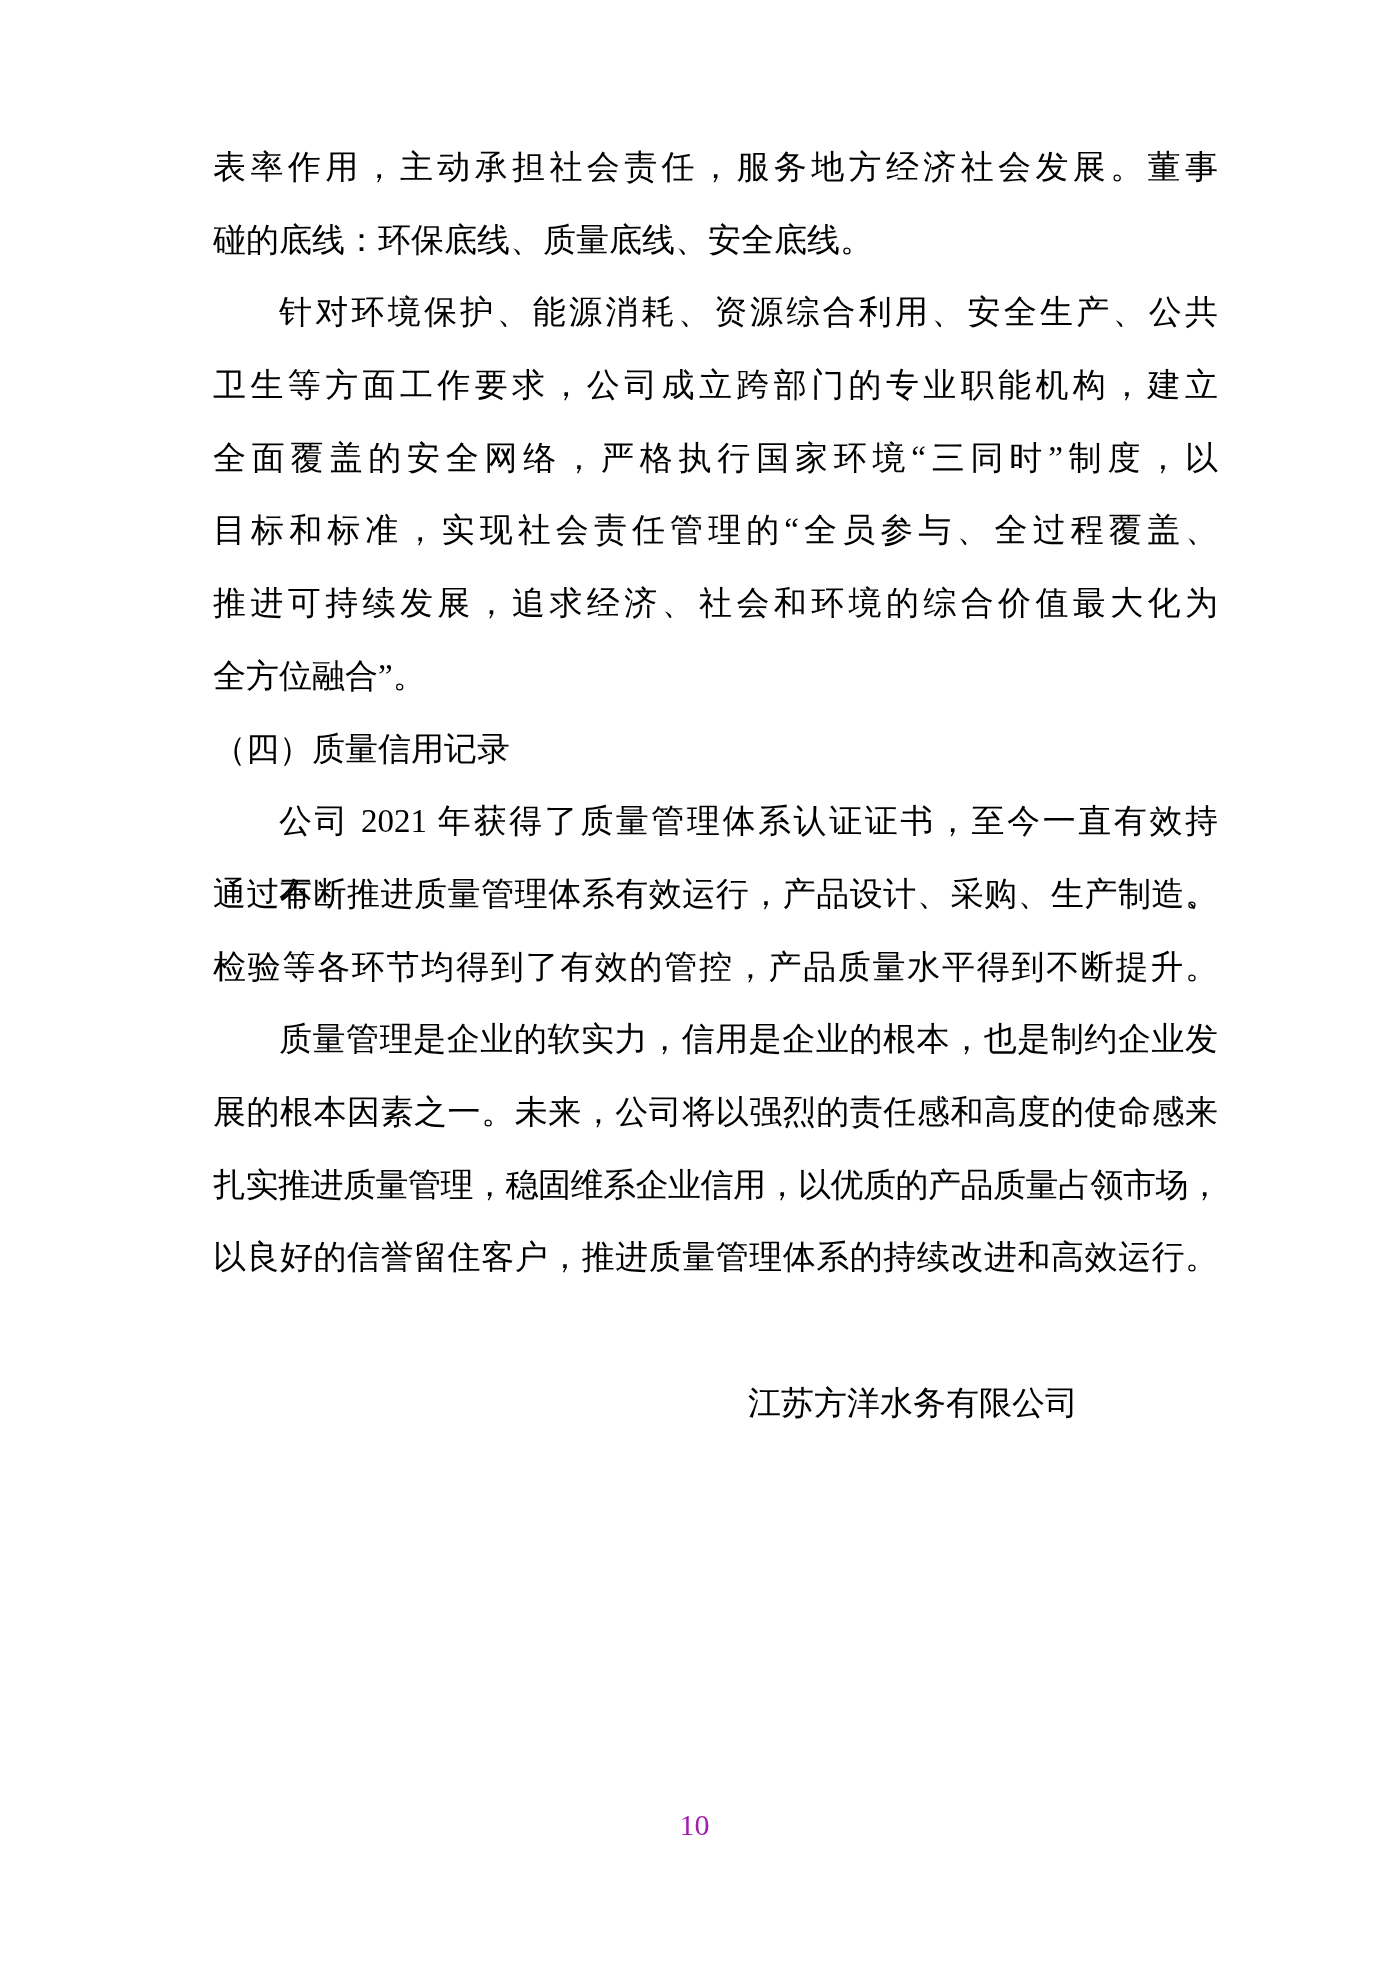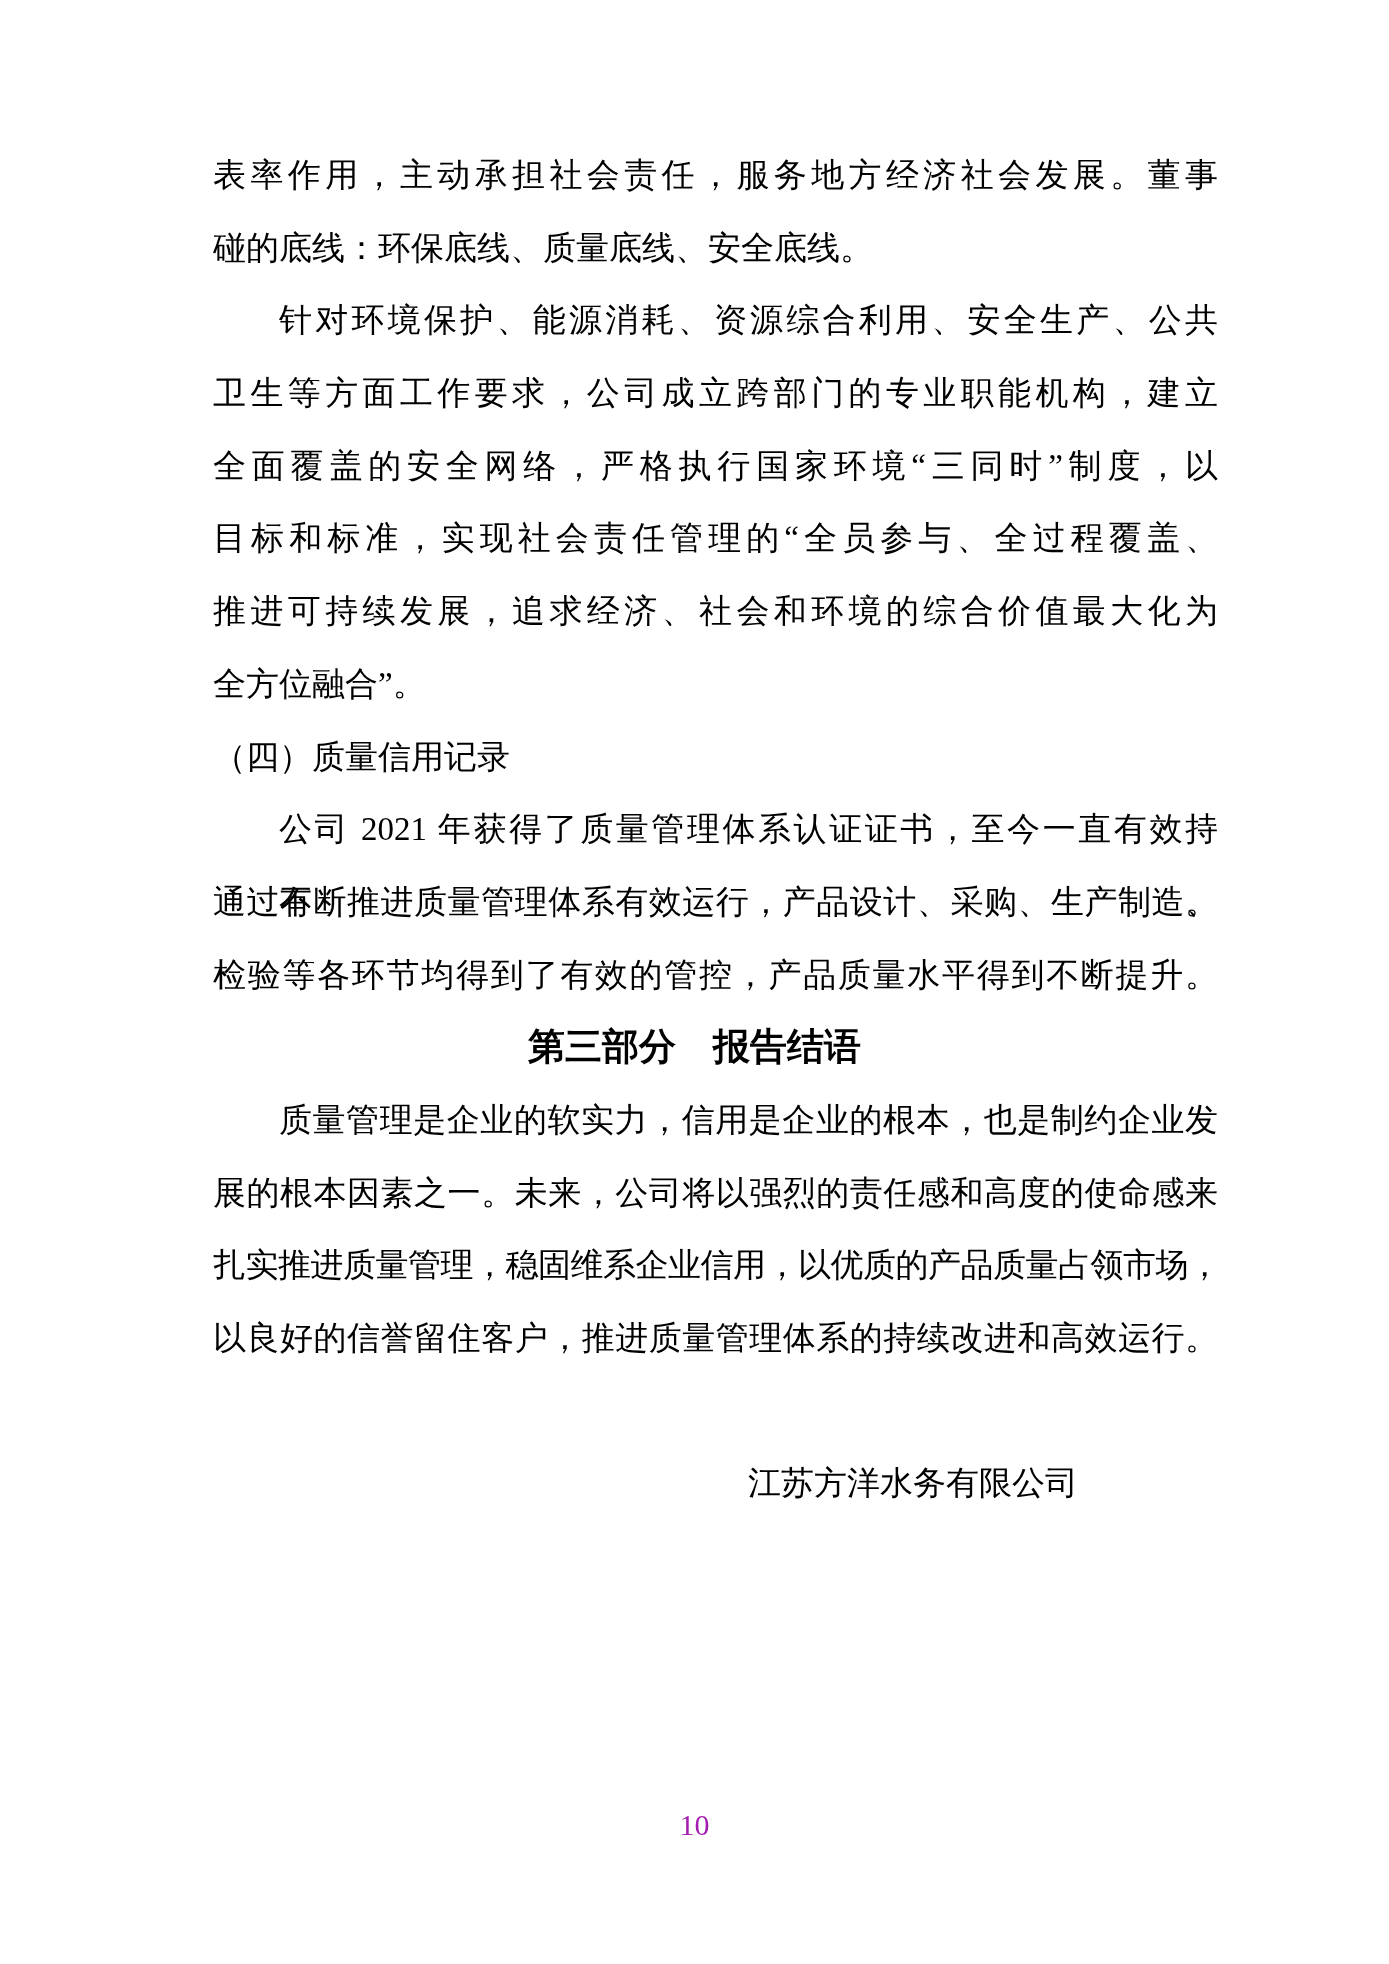--- a/index.html
+++ b/index.html
@@ -12,21 +12,21 @@
     width: 1389px;
     height: 1964px;
     background: #ffffff;
     color: #000000;
     font-family: "Liberation Serif", "DejaVu Serif", serif;
     overflow: hidden;
   }
   .body-block {
     position: absolute;
     left: 213px;
-    top: 139px;
+    top: 131px;
     width: 1005px;
     font-size: 33px;
     line-height: 72.7px;
   }
   .line {
     height: 72.7px;
   }
   .just {
     text-align: justify;
     text-align-last: justify;
@@ -82,21 +82,20 @@
     <div class="line just">目标和标准，实现社会责任管理的“全员参与、全过程覆盖、</div>
     <div class="line just">推进可持续发展，追求经济、社会和环境的综合价值最大化为</div>
     <div class="line plain">全方位融合”。</div>
 
     <div class="line plain">（四）质量信用记录</div>
 
     <div class="line just ind">公司 2021 年获得了质量管理体系认证证书，至今一直有效持有。</div>
     <div class="line just">通过不断推进质量管理体系有效运行，产品设计、采购、生产制造、</div>
     <div class="line just">检验等各环节均得到了有效的管控，产品质量水平得到不断提升。</div>
 
-    <div class="line heading">第三部分　报告结语</div>
 
     <div class="line just ind">质量管理是企业的软实力，信用是企业的根本，也是制约企业发</div>
     <div class="line just">展的根本因素之一。未来，公司将以强烈的责任感和高度的使命感来</div>
     <div class="line plain tight">扎实推进质量管理，稳固维系企业信用，以优质的产品质量占领市场，</div>
     <div class="line just">以良好的信誉留住客户，推进质量管理体系的持续改进和高效运行。</div>
 
     <div class="line blank"></div>
 
     <div class="line sig">江苏方洋水务有限公司</div>
 

